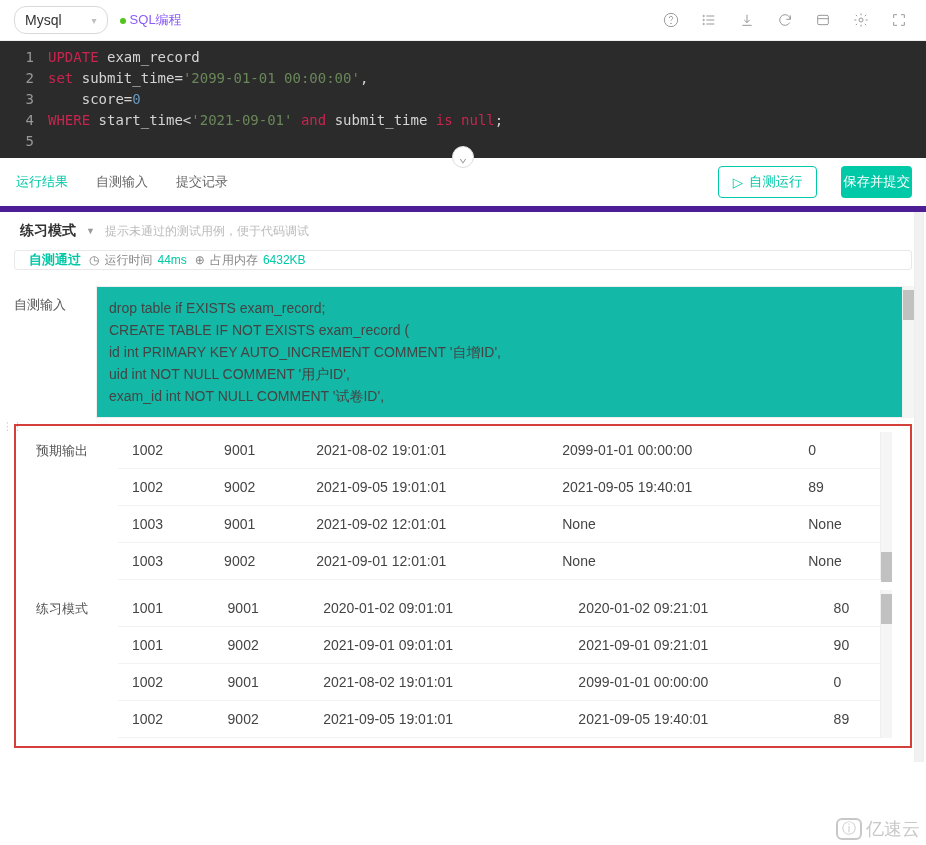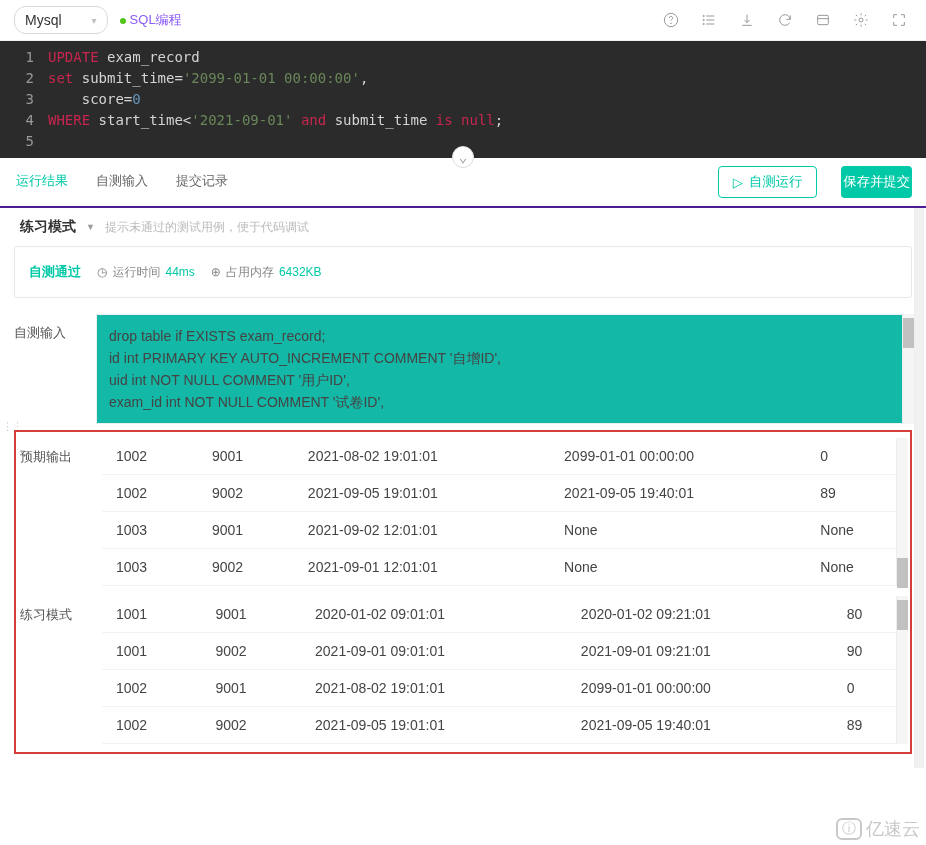--- a/index.html
+++ b/index.html
@@ -14,42 +14,42 @@
 .icon-btn svg{width:16px;height:16px;stroke:#999;fill:none;stroke-width:1.5}
 .editor{background:#2b2b2b;padding:6px 0;font-family:Consolas,Monaco,monospace;font-size:14px;line-height:21px;position:relative}
 .line{display:flex}
 .lineno{width:48px;text-align:right;padding-right:14px;color:#999}
 .code{white-space:pre}
 .kw-red{color:#c7254e}
 .str-green{color:#6a8759}
 .num-blue{color:#6897bb}
 .plain{color:#d4d4d4}
 .collapse-btn{position:absolute;bottom:-10px;left:50%;transform:translateX(-50%);width:22px;height:22px;border-radius:50%;background:#fff;border:1px solid #ddd;display:flex;align-items:center;justify-content:center;color:#999;z-index:5}
-.tab-row{display:flex;padding:8px 14px;gap:24px;border-bottom:2px solid #4c1d95}
+.tab-row{display:flex;align-items:center;padding:8px 14px;gap:24px;border-bottom:6px solid #4c1d95}
 .tab{color:#666;padding:6px 2px;cursor:pointer}
 .tab.active{color:#00c9a7;font-weight:500}
 .btn-outline{border:1px solid #00c9a7;color:#00c9a7;background:#fff;padding:6px 14px;border-radius:4px;display:flex;align-items:center;gap:6px;cursor:pointer}
 .btn-solid{background:#00c9a7;color:#fff;border:none;padding:7px 2px;border-radius:4px;cursor:pointer}
 .content{padding:0 14px 14px;position:relative}
 .scroll-y{position:absolute;right:2px;width:10px;background:#f1f1f1;border:1px solid #eee}
 .scroll-thumb{background:#c1c1c1;width:100%}
 .mode-row{display:flex;align-items:center;gap:10px;padding:10px 6px}
 .mode-label{font-weight:600;font-size:14px}
 .mode-arrow{color:#999;font-size:9px}
 .mode-hint{color:#bbb;font-size:12px}
 .notice{background:#f6fffb;border:1px solid #d4f4e8;padding:14px;color:#00a884;border-radius:3px;margin-bottom:12px}
-.status-box{border:1px solid #e8e8e8;padding:16px 14px;display:flex;align-items:center;gap:16px;border-radius:3px;margin-bottom:16px}
+.status-box{border:1px solid #e8e8e8;padding:0 14px;display:flex;align-items:center;gap:8px;border-radius:3px;margin-bottom:16px}
 .pass{color:#00c9a7;font-weight:600}
 .meta{color:#888;display:flex;align-items:center;gap:5px;font-size:12px}
 .green{color:#00c9a7}
 .section{display:flex;gap:0;margin-bottom:2px}
 .section-label{width:82px;padding-top:10px;color:#555;font-size:13px}
 .section-body{flex:1;position:relative}
 .code-block{border:1px solid #eee;padding:10px 12px;line-height:22px;font-size:14px;color:#444;background:#14b8a6}
-.red-frame{border:2px solid #d43f3a;padding:6px 4px;margin-top:6px}
+.red-frame{border:2px solid #d43f3a;padding:6px 20px;margin-top:6px}
 .data-table{width:100%;border-collapse:collapse}
 .data-table td{padding:10px 14px;border-bottom:1px solid #f2f2f2;font-size:14px;color:#444}
 .drag-dots{position:absolute;left:2px;top:50%;color:#ccc;font-size:11px;letter-spacing:-1px}
 .inner-scroll{position:absolute;right:-2px;top:0;width:12px;height:100%;background:#f5f5f5;border-left:1px solid #eee}
 .inner-scroll .scroll-thumb{height:30px;margin-top:4px}
 .watermark{position:fixed;right:6px;bottom:4px;color:#c8c8c8;font-size:18px;display:flex;align-items:center;gap:4px}
 .wm-icon{border:2px solid #c8c8c8;border-radius:6px;padding:0 4px;font-size:14px}
 </style>
 </head>
 <body>
@@ -169,20 +169,21 @@
         <span>占用内存</span> 
         <span class="green">6432KB</span>
       </span>
   </div>
 
   <div class="section">
     <div class="section-label">自测输入</div>
     <div class="section-body">
       <div class="code-block">
         <div>drop table if EXISTS exam_record;</div>
+        <div>CREATE TABLE IF NOT EXISTS exam_record (</div>
         <div>id int PRIMARY KEY AUTO_INCREMENT COMMENT '自增ID',</div>
         <div>uid int NOT NULL COMMENT '用户ID',</div>
         <div>exam_id int NOT NULL COMMENT '试卷ID',</div>
       </div>
       <div class="inner-scroll">
           <div class="scroll-thumb"></div>
         </div>
     </div>
   </div>
 

